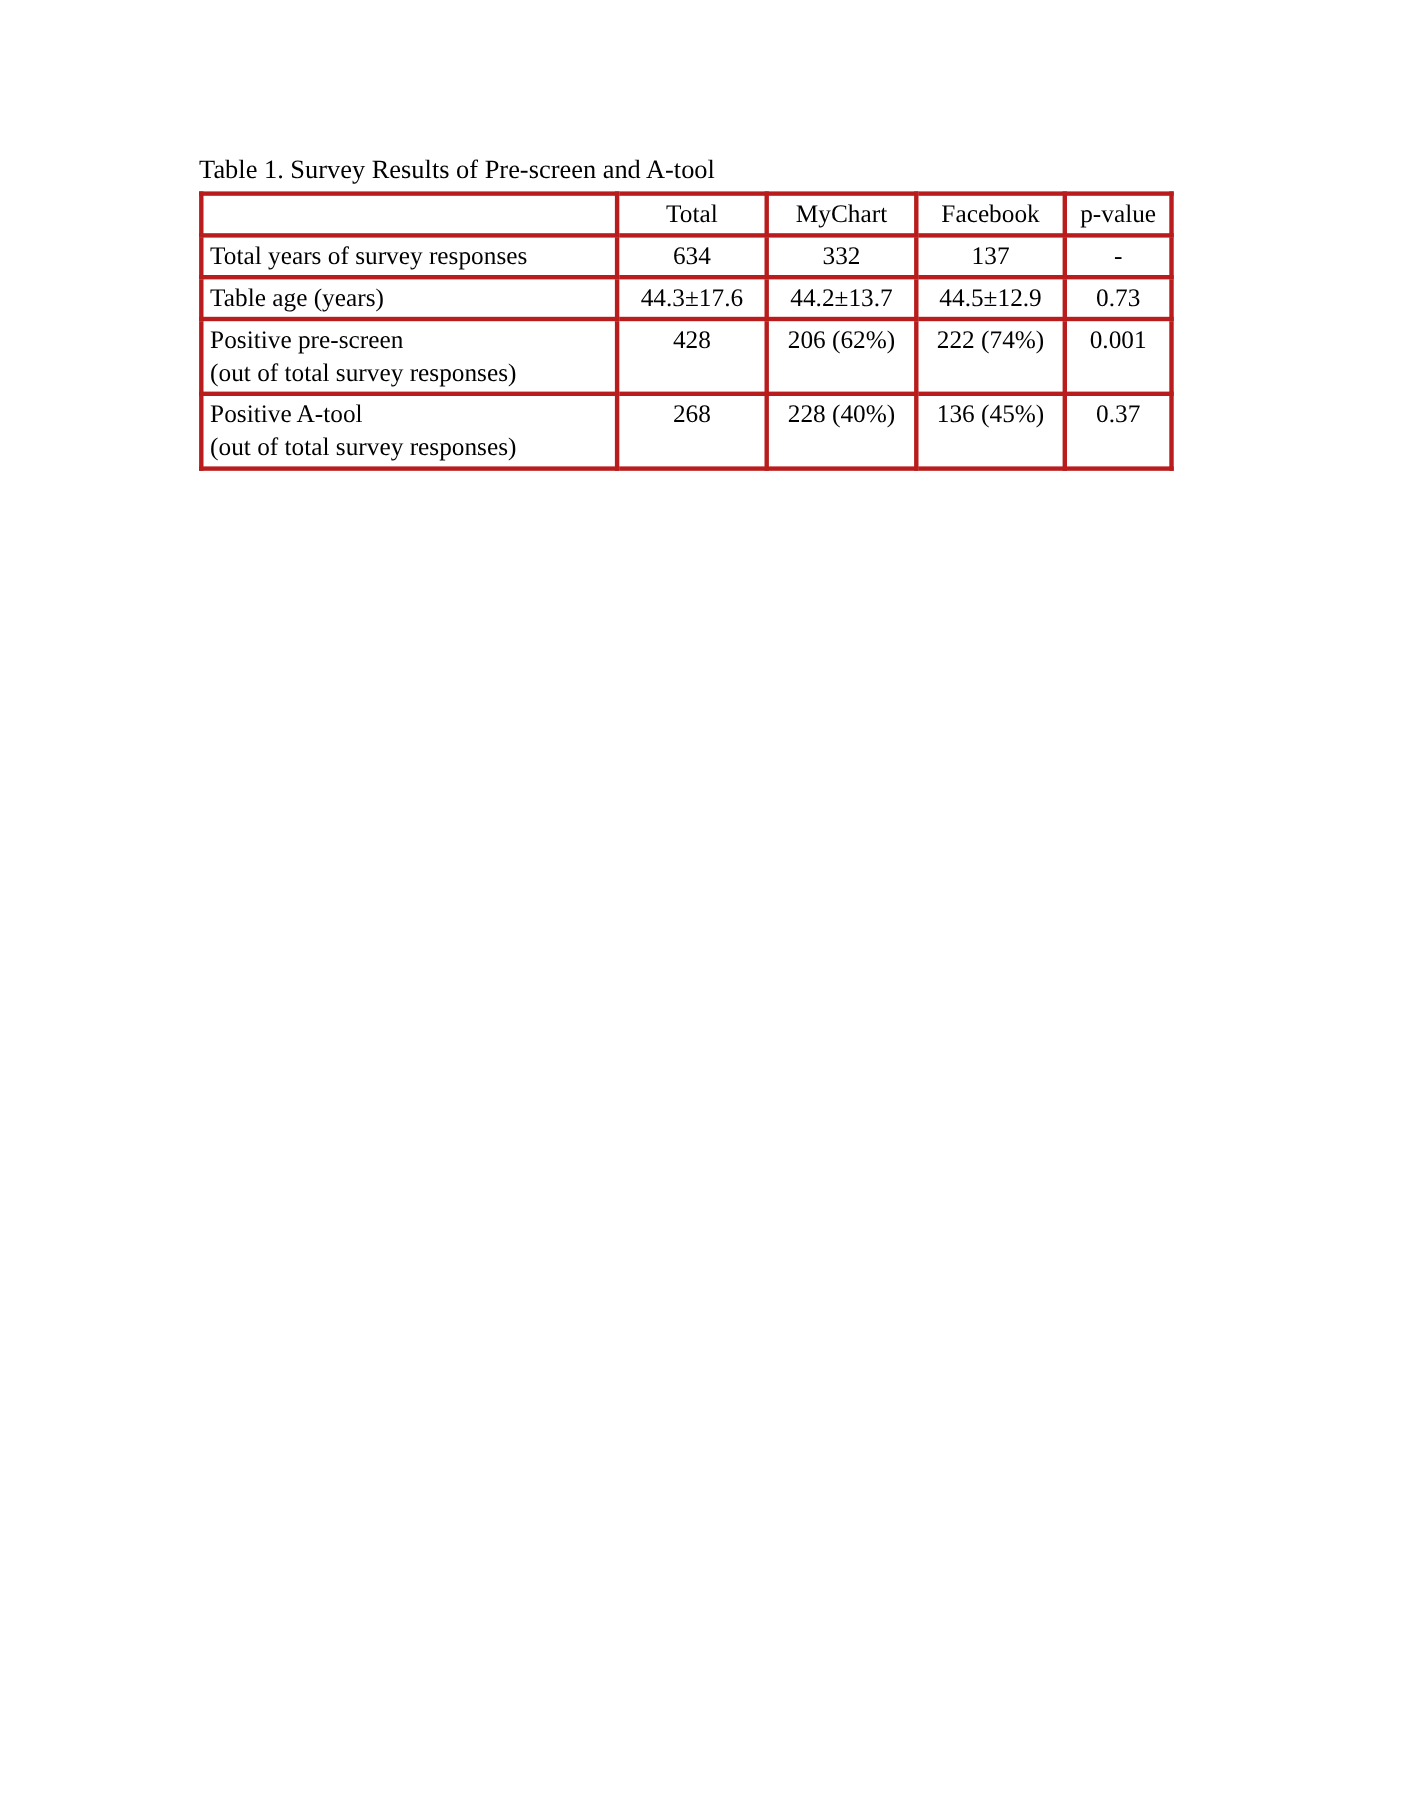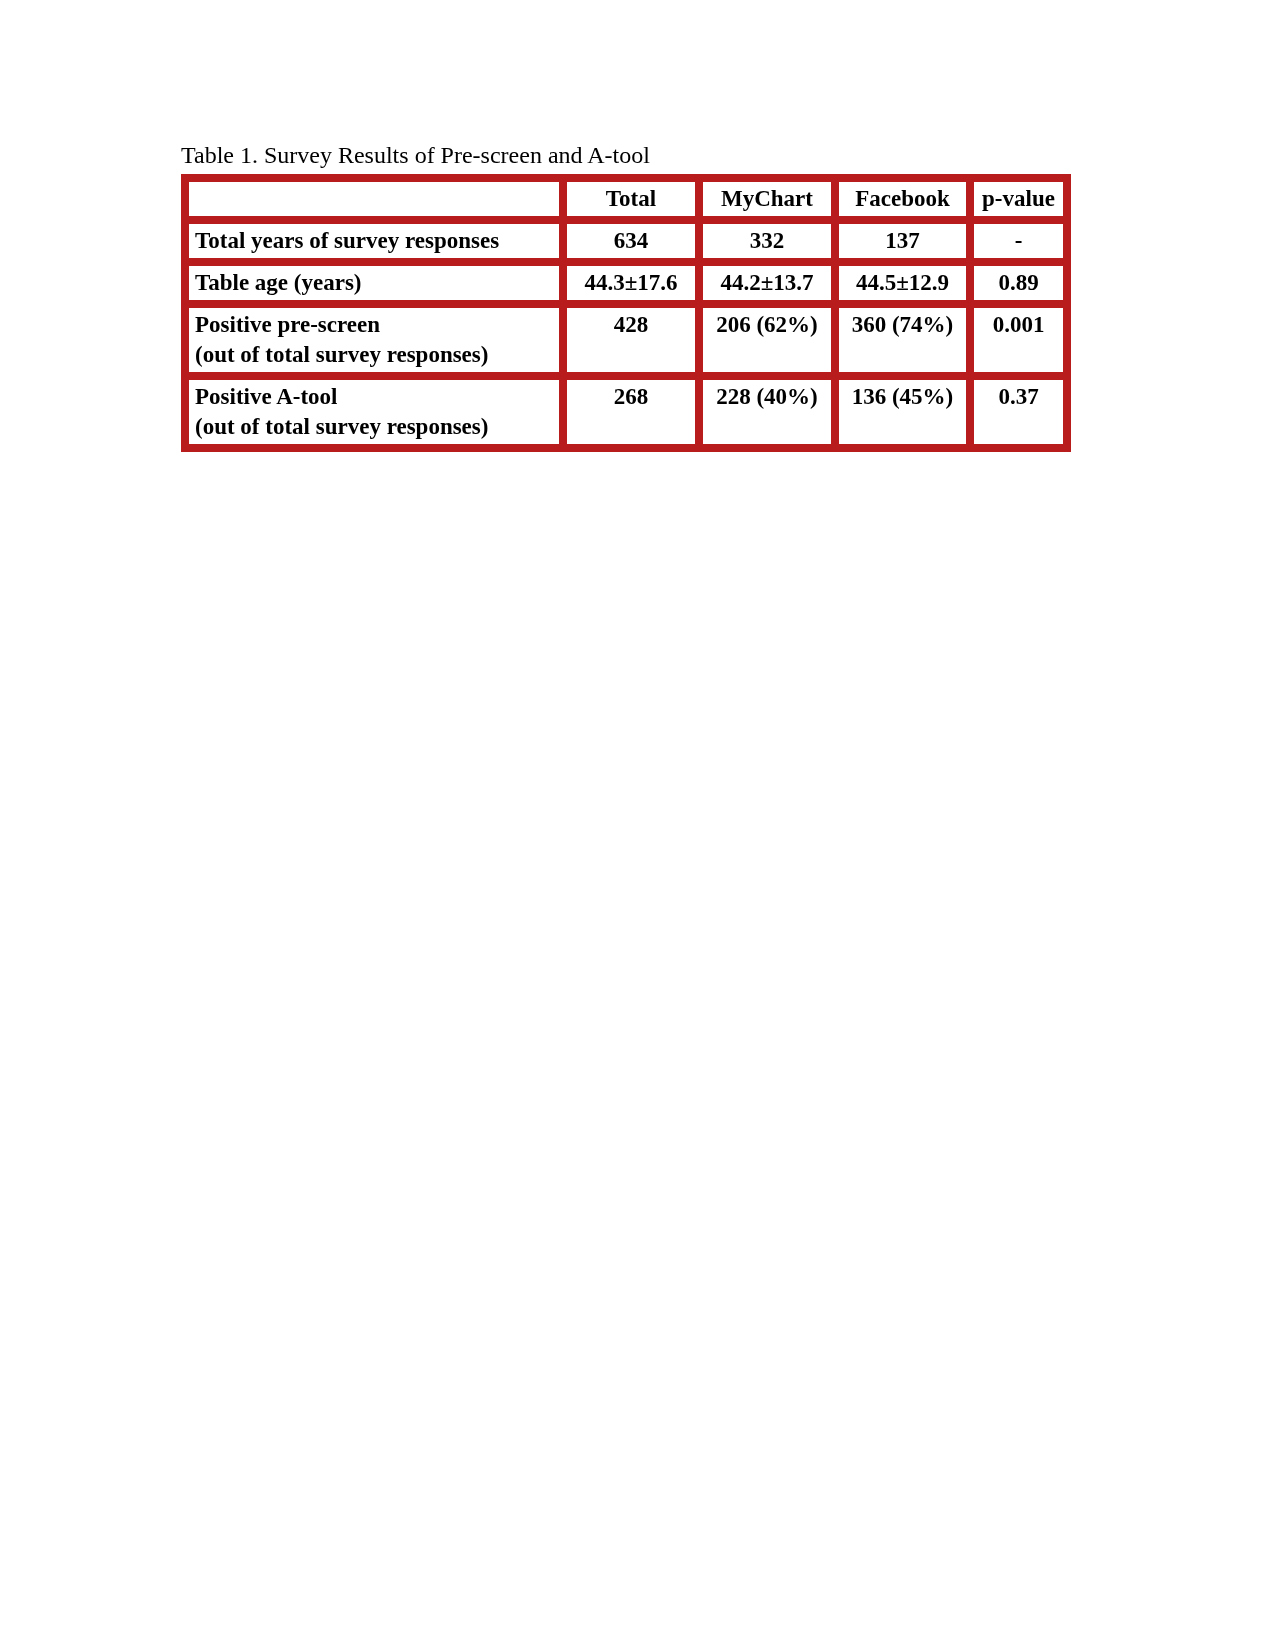--- a/index.html
+++ b/index.html
@@ -45,24 +45,24 @@
     color: #000000;
   }
   table.data-table col.c0 { width: 378px; }
   table.data-table col.c1 { width: 136px; }
   table.data-table col.c2 { width: 136px; }
   table.data-table col.c3 { width: 135px; }
   table.data-table col.c4 { width: 97px; }
 
   table.data-table td,
   table.data-table th {
-    border: 8px solid #b91c1c;
+    border: 4px solid #b91c1c;
     padding: 2px 6px;
     vertical-align: top;
-    font-weight: bold;
+    font-weight: normal;
     line-height: 30px;
     height: 30px;
   }
   th.hdr-label { }
   th.hdr, td.num {
     text-align: center;
   }
   td.label {
     text-align: left;
     padding-left: 10px;
@@ -109,30 +109,30 @@
           <td class="num top">137</td>
           <td class="num top">-</td>
         </tr>
         <tr>
           <td class="label">
             <span class="sub-line">Table age (years)</span>
           </td>
           <td class="num top">44.3±17.6</td>
           <td class="num top">44.2±13.7</td>
           <td class="num top">44.5±12.9</td>
-          <td class="num top">0.89</td>
+          <td class="num top">0.73</td>
         </tr>
         <tr>
           <td class="label">
             <span class="sub-line">Positive pre-screen</span>
             <span class="sub-line">(out of total survey responses)</span>
           </td>
           <td class="num top">428</td>
           <td class="num top">206 (62%)</td>
-          <td class="num top">360 (74%)</td>
+          <td class="num top">222 (74%)</td>
           <td class="num top">0.001</td>
         </tr>
         <tr>
           <td class="label">
             <span class="sub-line">Positive A-tool</span>
             <span class="sub-line">(out of total survey responses)</span>
           </td>
           <td class="num top">268</td>
           <td class="num top">228 (40%)</td>
           <td class="num top">136 (45%)</td>

